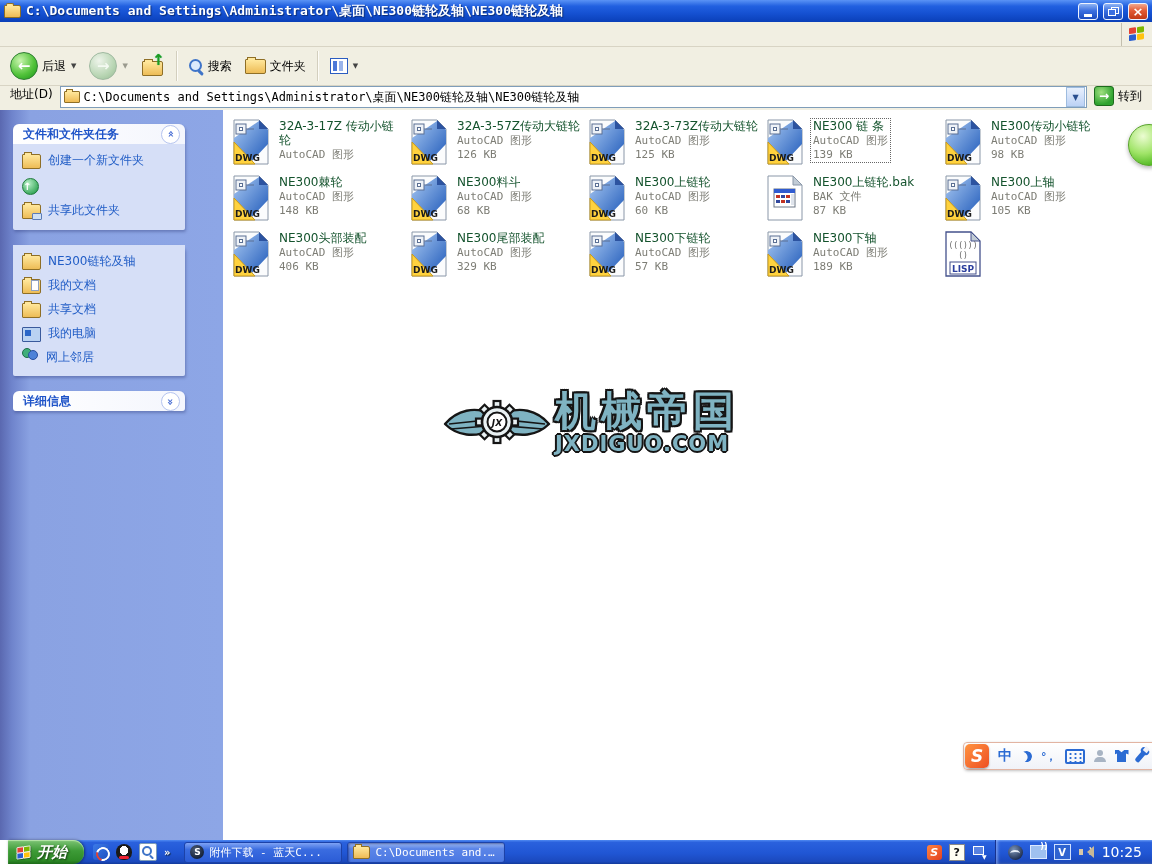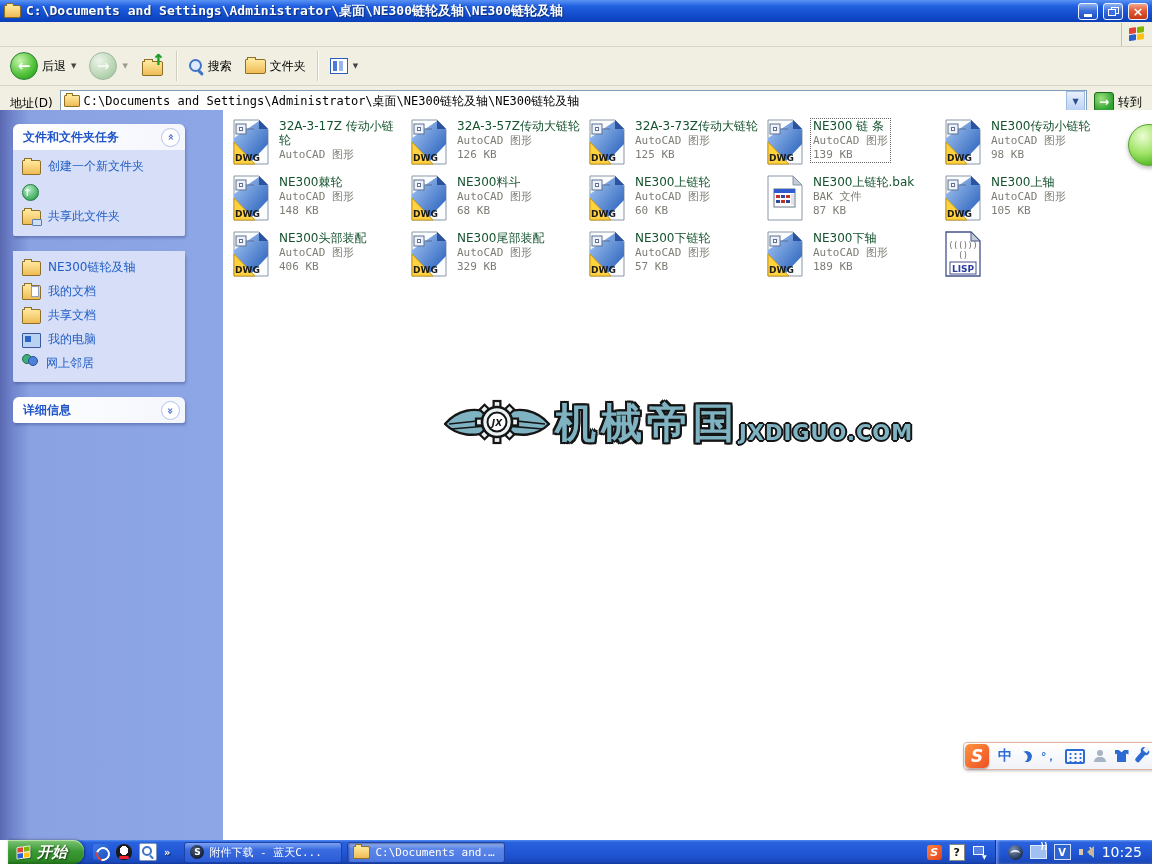--- a/index.html
+++ b/index.html
@@ -44,36 +44,36 @@
   .mag{position:relative;width:15px;height:15px;flex:none}
   .mag::before{content:"";position:absolute;left:0;top:0;width:9px;height:9px;border:2.5px solid #3f74c8;border-radius:50%;background:#dceafc}
   .mag::after{content:"";position:absolute;right:0;bottom:0;width:7px;height:3px;background:#3f74c8;border-radius:2px;transform:rotate(45deg)}
   .fold16{position:relative;width:19px;height:13px;background:linear-gradient(#ffe79b,#edbc56);border:1px solid #8f6f26;border-radius:1px 2px 2px 1px;flex:none}
   .fold16::before{content:"";position:absolute;top:-3px;left:1px;width:7px;height:2px;background:#ffe79b;border:1px solid #8f6f26;border-bottom:none}
   .views-ico{width:16px;height:14px;border:1px solid #2b5cc0;background:#fff;position:relative;flex:none}
   .views-ico::before{content:"";position:absolute;left:2px;top:2px;bottom:2px;width:4px;background:#4d79d8}
   .views-ico::after{content:"";position:absolute;left:8px;top:2px;bottom:2px;width:4px;background:#9ab4ea}
   .tool-sep{width:1px;align-self:stretch;margin:4px 2px;background:#d3cfbe;border-right:1px solid #fdfcf7}
   
-  .addressbar{height:26px;background:#f1efe2;display:flex;align-items:flex-end;padding:0 3px;border-bottom:1px solid #cfcbba}
+  .addressbar{height:26px;background:#f1efe2;display:flex;align-items:flex-start;padding:0 3px;border-bottom:1px solid #cfcbba}
   .addr-label{padding:0 7px;color:#000}
   .addr-input{flex:1;height:20px;background:#fff;border:1px solid #7f9db9;display:flex;align-items:center;gap:4px;padding:0 1px 0 3px;overflow:hidden}
   .addr-fold{width:14px;height:10px;background:linear-gradient(#ffe79b,#eebb55);border:1px solid #8f6f26;border-radius:1px;position:relative;flex:none}
   .addr-fold::before{content:"";position:absolute;top:-3px;left:1px;width:5px;height:2px;background:#ffe79b;border:1px solid #8f6f26;border-bottom:none}
   .addr-text{flex:1;font:12px "DejaVu Sans Mono",monospace;white-space:nowrap;overflow:hidden}
   .addr-drop{width:17px;height:18px;background:linear-gradient(#e8f0fd,#bcd2f5);border:1px solid #9ebcdf;display:flex;align-items:center;justify-content:center;font-size:8px;color:#2a4f8f;cursor:pointer;flex:none}
   .go-btn{display:flex;align-items:center;gap:4px;padding:0 7px;cursor:pointer}
   .go-sq{width:18px;height:18px;border-radius:3px;border:1px solid #1c6b1c;color:#fff;font-weight:bold;
          background:radial-gradient(circle at 35% 30%,#9fe07f,#2fa32f 70%);display:flex;align-items:center;justify-content:center;font-size:12px}
   
   .main{position:absolute;top:110px;bottom:24px;left:0;right:0;display:flex;overflow:hidden}
   .sidebar{width:210px;flex:none;background:linear-gradient(90deg,#5a68b0 0px,#6f84cc 12px,#8aa2e2 30px,#8da6e6 100%);
            padding:14px 0 0 13px;overflow:hidden}
   .panel{width:172px;margin-bottom:15px;box-shadow:1px 2px 3px rgba(20,30,90,.3);border-radius:6px 6px 2px 2px}
-  .panel-header{height:26px;background:linear-gradient(90deg,#ffffff,#f4f6fd);border-radius:6px 6px 0 0;
+  .panel-header{height:20px;background:linear-gradient(90deg,#ffffff,#f4f6fd);border-radius:6px 6px 0 0;
                 display:flex;align-items:center;justify-content:space-between;padding:0 5px 0 10px;
                 color:#1f54c8;font-weight:bold;cursor:pointer}
   .panel.collapsed .panel-header{border-radius:6px 6px 3px 3px}
   .chev-btn{width:17px;height:17px;border-radius:50%;background:#fff;border:1px solid #b5c4ef;color:#4a6fd4;
             display:flex;align-items:center;justify-content:center;cursor:pointer;flex:none}
   .chev{font-weight:bold;font-size:11px;letter-spacing:-1px;line-height:1}
   .chev.up{transform:rotate(-90deg)}
   .chev.down{transform:rotate(90deg)}
   .panel-body{background:#d6dff7;padding:9px 6px 11px 9px;border-radius:0 0 2px 2px;display:flex;flex-direction:column;gap:8px}
   .s-item{display:flex;gap:7px;align-items:flex-start;color:#215dc6;line-height:1.25;cursor:pointer}
@@ -97,21 +97,21 @@
   .tile-icon svg{display:none;position:absolute;left:0;top:0}
   .icon-dwg .ic-dwg{display:block}
   .icon-bak .ic-bak{display:block}
   .icon-lisp .ic-lisp{display:block}
   .tile-text{min-width:0;max-width:126px;padding:1px 2px}
   .tile-name{display:block;color:#14532d;line-height:1.15;word-break:break-all}
   .tile-meta{display:block;color:#7d7d75;font:11px "DejaVu Sans Mono",monospace;line-height:1.25;white-space:nowrap}
   .file-tile.selected .tile-text{outline:1px dotted #666}
   
   .watermark{position:absolute;left:218px;top:280px;display:flex;align-items:center;user-select:none}
-  .wm-textcol{display:flex;flex-direction:row;align-items:flex-end;margin-left:2px}
+  .wm-textcol{display:flex;flex-direction:column;align-items:flex-start;margin-left:2px}
   .wm-cn{font-size:41px;font-weight:bold;color:#7fb3c2;letter-spacing:5px;line-height:1;
          text-shadow:-2px 0 #151515,2px 0 #151515,0 -2px #151515,0 2px #151515,-2px -2px #151515,2px 2px #151515,-2px 2px #151515,2px -2px #151515}
   .wm-url{font-size:21px;font-weight:bold;color:#7fb3c2;letter-spacing:1px;margin-top:2px;line-height:1;font-family:"DejaVu Sans",sans-serif;
          text-shadow:-2px 0 #151515,2px 0 #151515,0 -2px #151515,0 2px #151515,-1px -1px #151515,1px 1px #151515,-1px 1px #151515,1px -1px #151515}
   
   .sphere{position:absolute;right:-18px;top:124px;width:40px;height:40px;border-radius:50%;z-index:60;cursor:pointer;
           background:radial-gradient(circle at 35% 28%,#ecfcd2,#a0e468 45%,#58bc28 75%,#3e9a1a);
           border:1px solid #58a22c;box-shadow:0 2px 4px rgba(0,0,0,.3)}
   
   .imebar{position:absolute;left:963px;top:742px;width:188px;height:26px;z-index:50;

